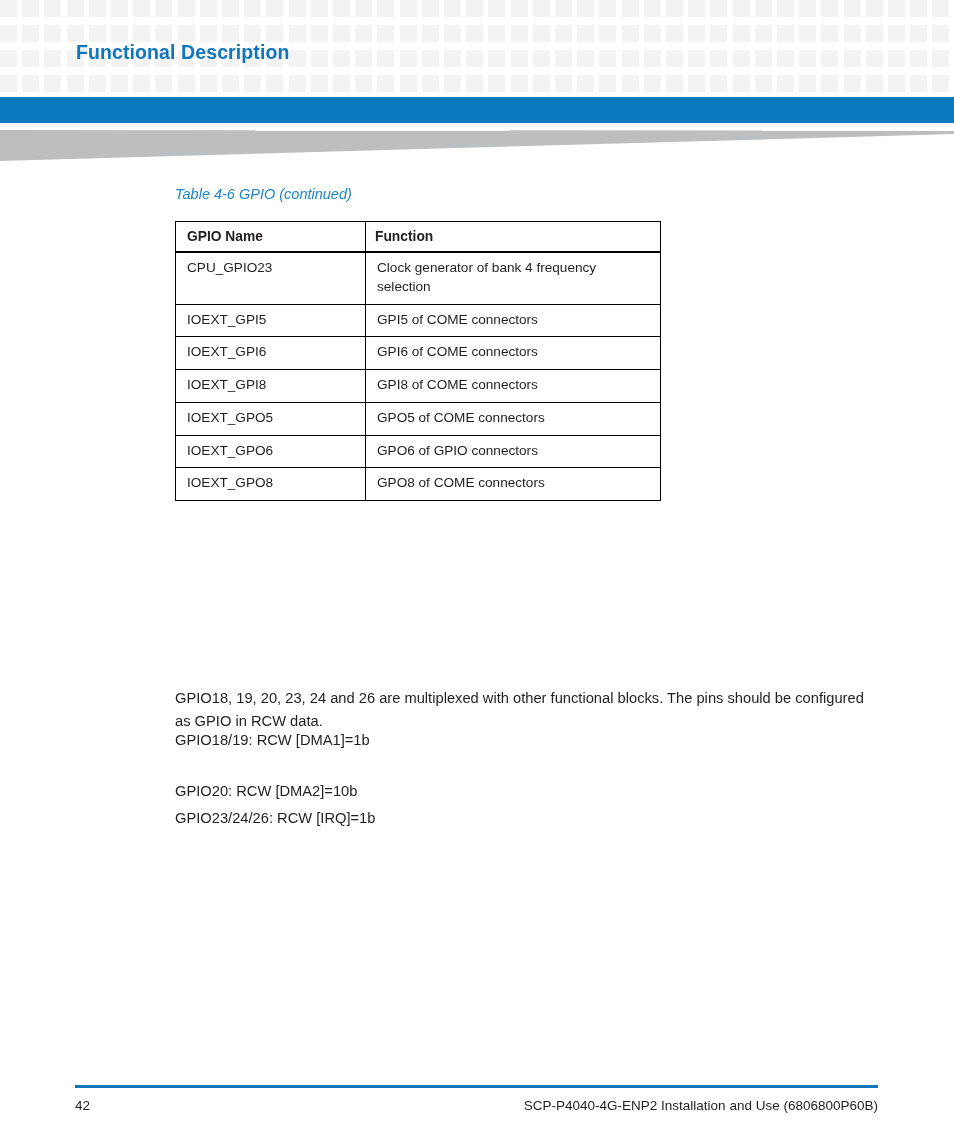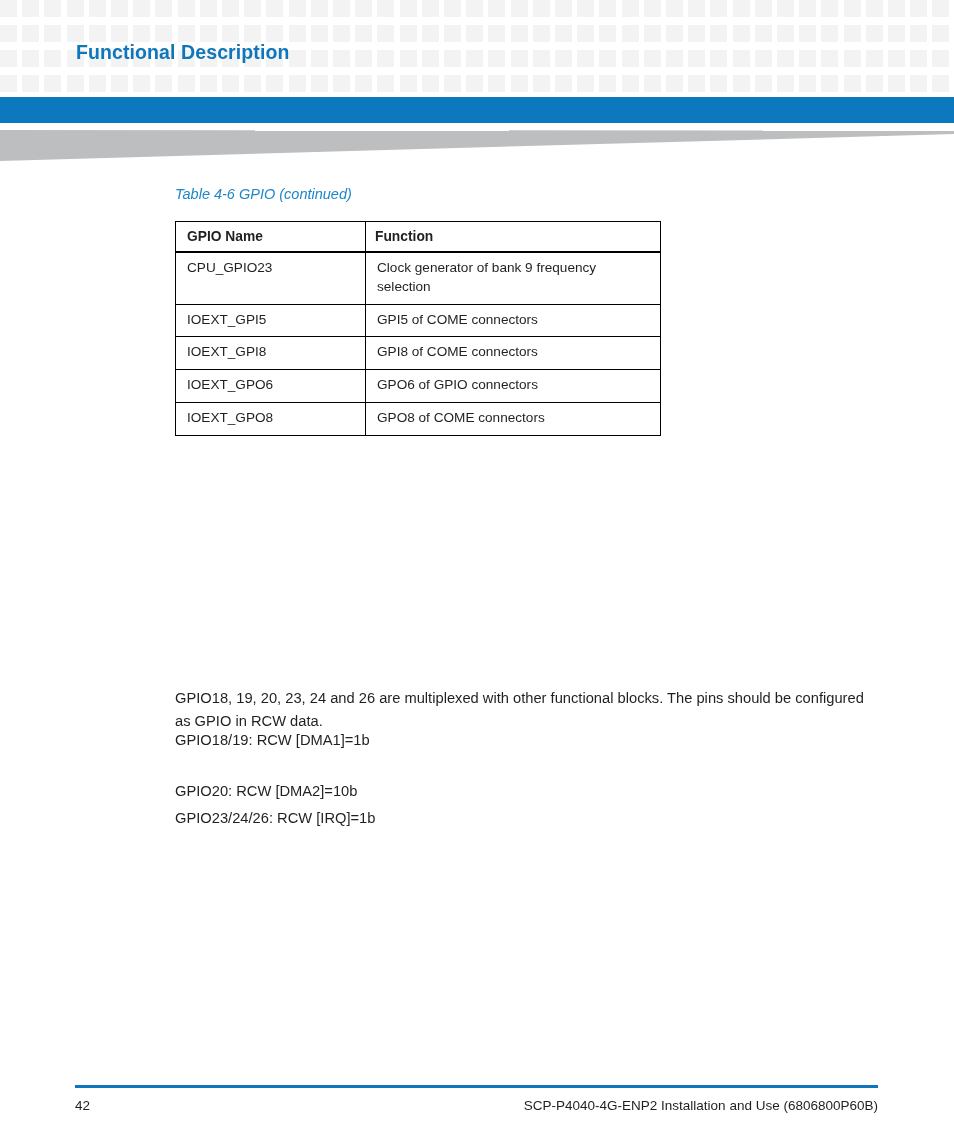--- a/index.html
+++ b/index.html
@@ -364,29 +364,37 @@
       </colgroup>
     <thead>
       <tr>
         <th class="nm">GPIO Name</th>
         <th class="fn">Function</th>
       </tr>
     </thead>
     <tbody id="gpio-table-body">
         <tr class="tall">
           <td class="nm">CPU_GPIO23</td>
-          <td class="fn">Clock generator of bank 9 frequency selection</td>
+          <td class="fn">Clock generator of bank 4 frequency selection</td>
         </tr>
         <tr>
           <td class="nm">IOEXT_GPI5</td>
           <td class="fn">GPI5 of COME connectors</td>
         </tr>
         <tr>
+          <td class="nm">IOEXT_GPI6</td>
+          <td class="fn">GPI6 of COME connectors</td>
+        </tr>
+        <tr>
           <td class="nm">IOEXT_GPI8</td>
           <td class="fn">GPI8 of COME connectors</td>
+        </tr>
+        <tr>
+          <td class="nm">IOEXT_GPO5</td>
+          <td class="fn">GPO5 of COME connectors</td>
         </tr>
         <tr>
           <td class="nm">IOEXT_GPO6</td>
           <td class="fn">GPO6 of GPIO connectors</td>
         </tr>
         <tr>
           <td class="nm">IOEXT_GPO8</td>
           <td class="fn">GPO8 of COME connectors</td>
         </tr>
       </tbody>

